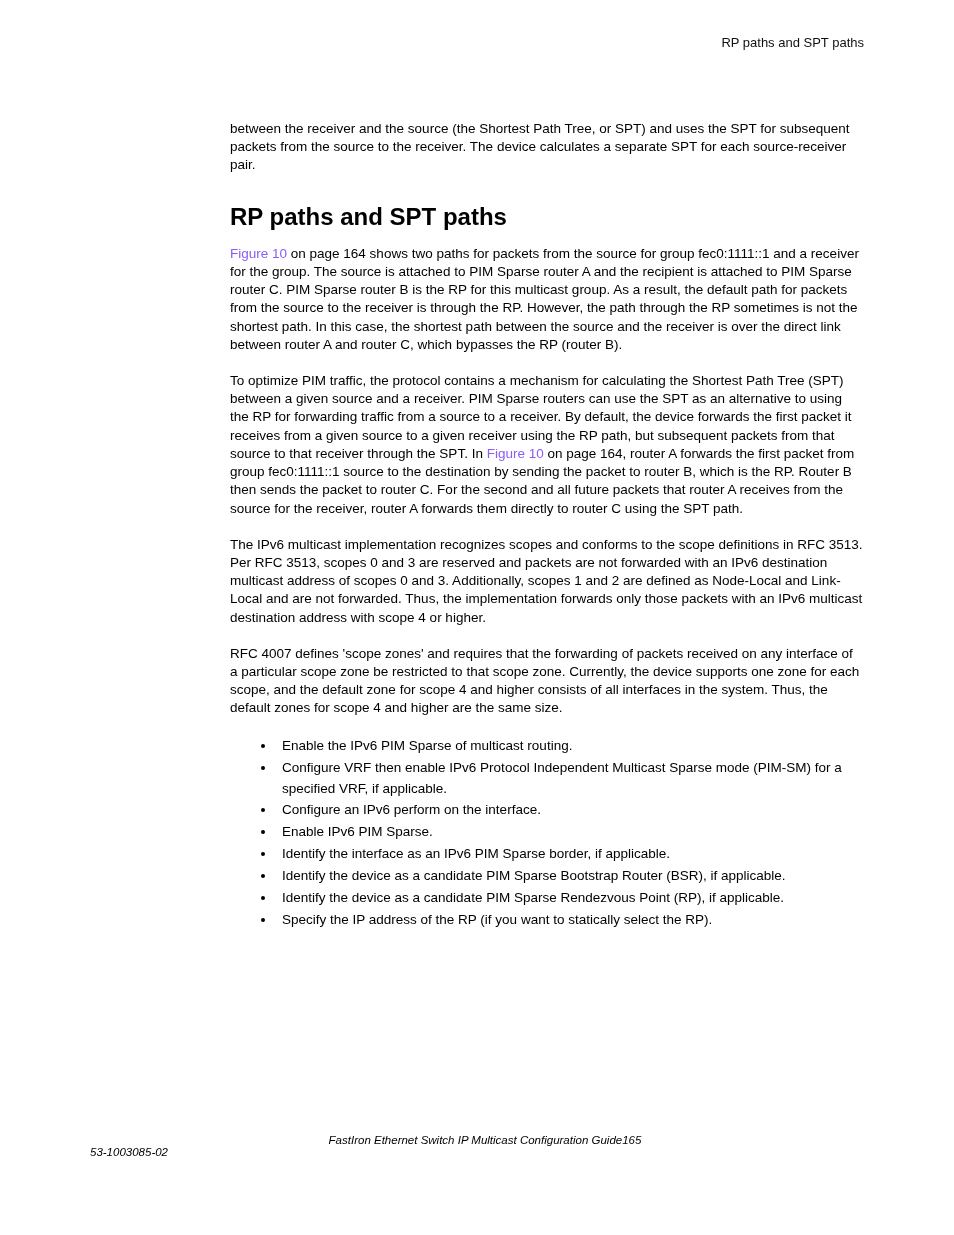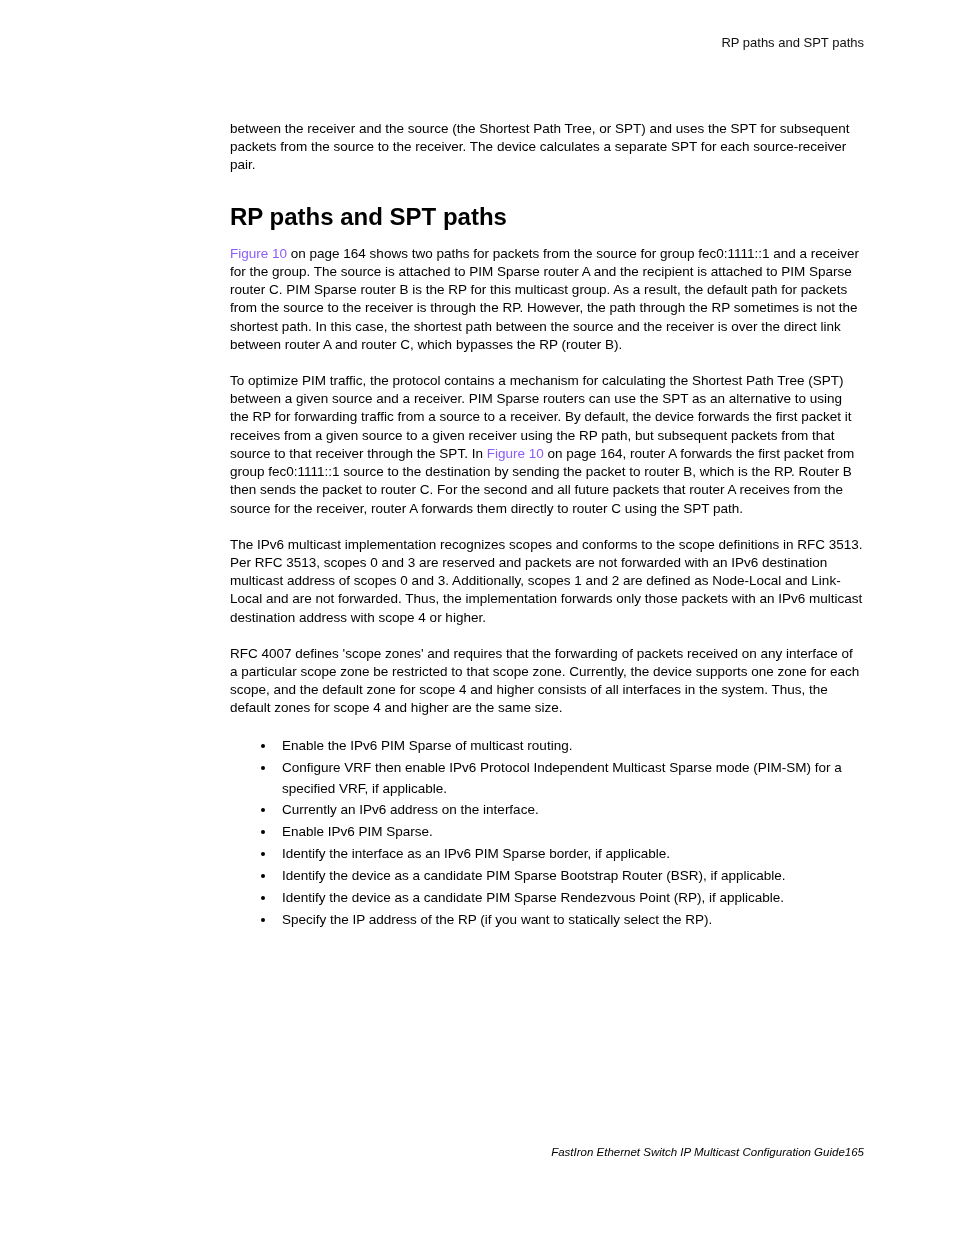--- a/index.html
+++ b/index.html
@@ -75,21 +75,21 @@
   .footer {
     position: absolute;
     bottom: 32px;
     left: 90px;
     right: 90px;
     font-size: 11.5px;
     font-style: italic;
   }
   .footer-row {
     display: flex;
-    justify-content: flex-end;
+    justify-content: center;
     margin-left: 16px;
   }
   .page-num {
     font-style: italic;
   }
 </style>
 </head>
 <body>
 
 <div class="page">
@@ -111,28 +111,29 @@
 
 
   <p class="body-text">The IPv6 multicast implementation recognizes scopes and conforms to the scope definitions in RFC 3513. Per RFC 3513, scopes 0 and 3 are reserved and packets are not forwarded with an IPv6 destination multicast address of scopes 0 and 3. Additionally, scopes 1 and 2 are defined as Node-Local and Link-Local and are not forwarded. Thus, the implementation forwards only those packets with an IPv6 multicast destination address with scope 4 or higher.</p>
   <p class="body-text">RFC 4007 defines 'scope zones' and requires that the forwarding of packets received on any interface of a particular scope zone be restricted to that scope zone. Currently, the device supports one zone for each scope, and the default zone for scope 4 and higher consists of all interfaces in the system. Thus, the default zones for scope 4 and higher are the same size.</p>
 
 
 
   <ul class="bullets">
     <li>Enable the IPv6 PIM Sparse of multicast routing.</li>
     <li>Configure VRF then enable IPv6 Protocol Independent Multicast Sparse mode (PIM-SM) for a specified VRF, if applicable.</li>
-    <li>Currently an IPv6 address on the interface.</li>
+    <li>Configure an IPv6 perform on the interface.</li>
     <li>Enable IPv6 PIM Sparse.</li>
     <li>Identify the interface as an IPv6 PIM Sparse border, if applicable.</li>
     <li>Identify the device as a candidate PIM Sparse Bootstrap Router (BSR), if applicable.</li>
     <li>Identify the device as a candidate PIM Sparse Rendezvous Point (RP), if applicable.</li>
     <li>Specify the IP address of the RP (if you want to statically select the RP).</li>
   </ul>
 
   <div class="footer">
     <div class="footer-row">
       <span>FastIron Ethernet Switch IP Multicast Configuration Guide</span>
       <span class="page-num">165</span>
     </div>
+    <div>53-1003085-02</div>
   </div>
 
 </div>
 
 </body></html>

